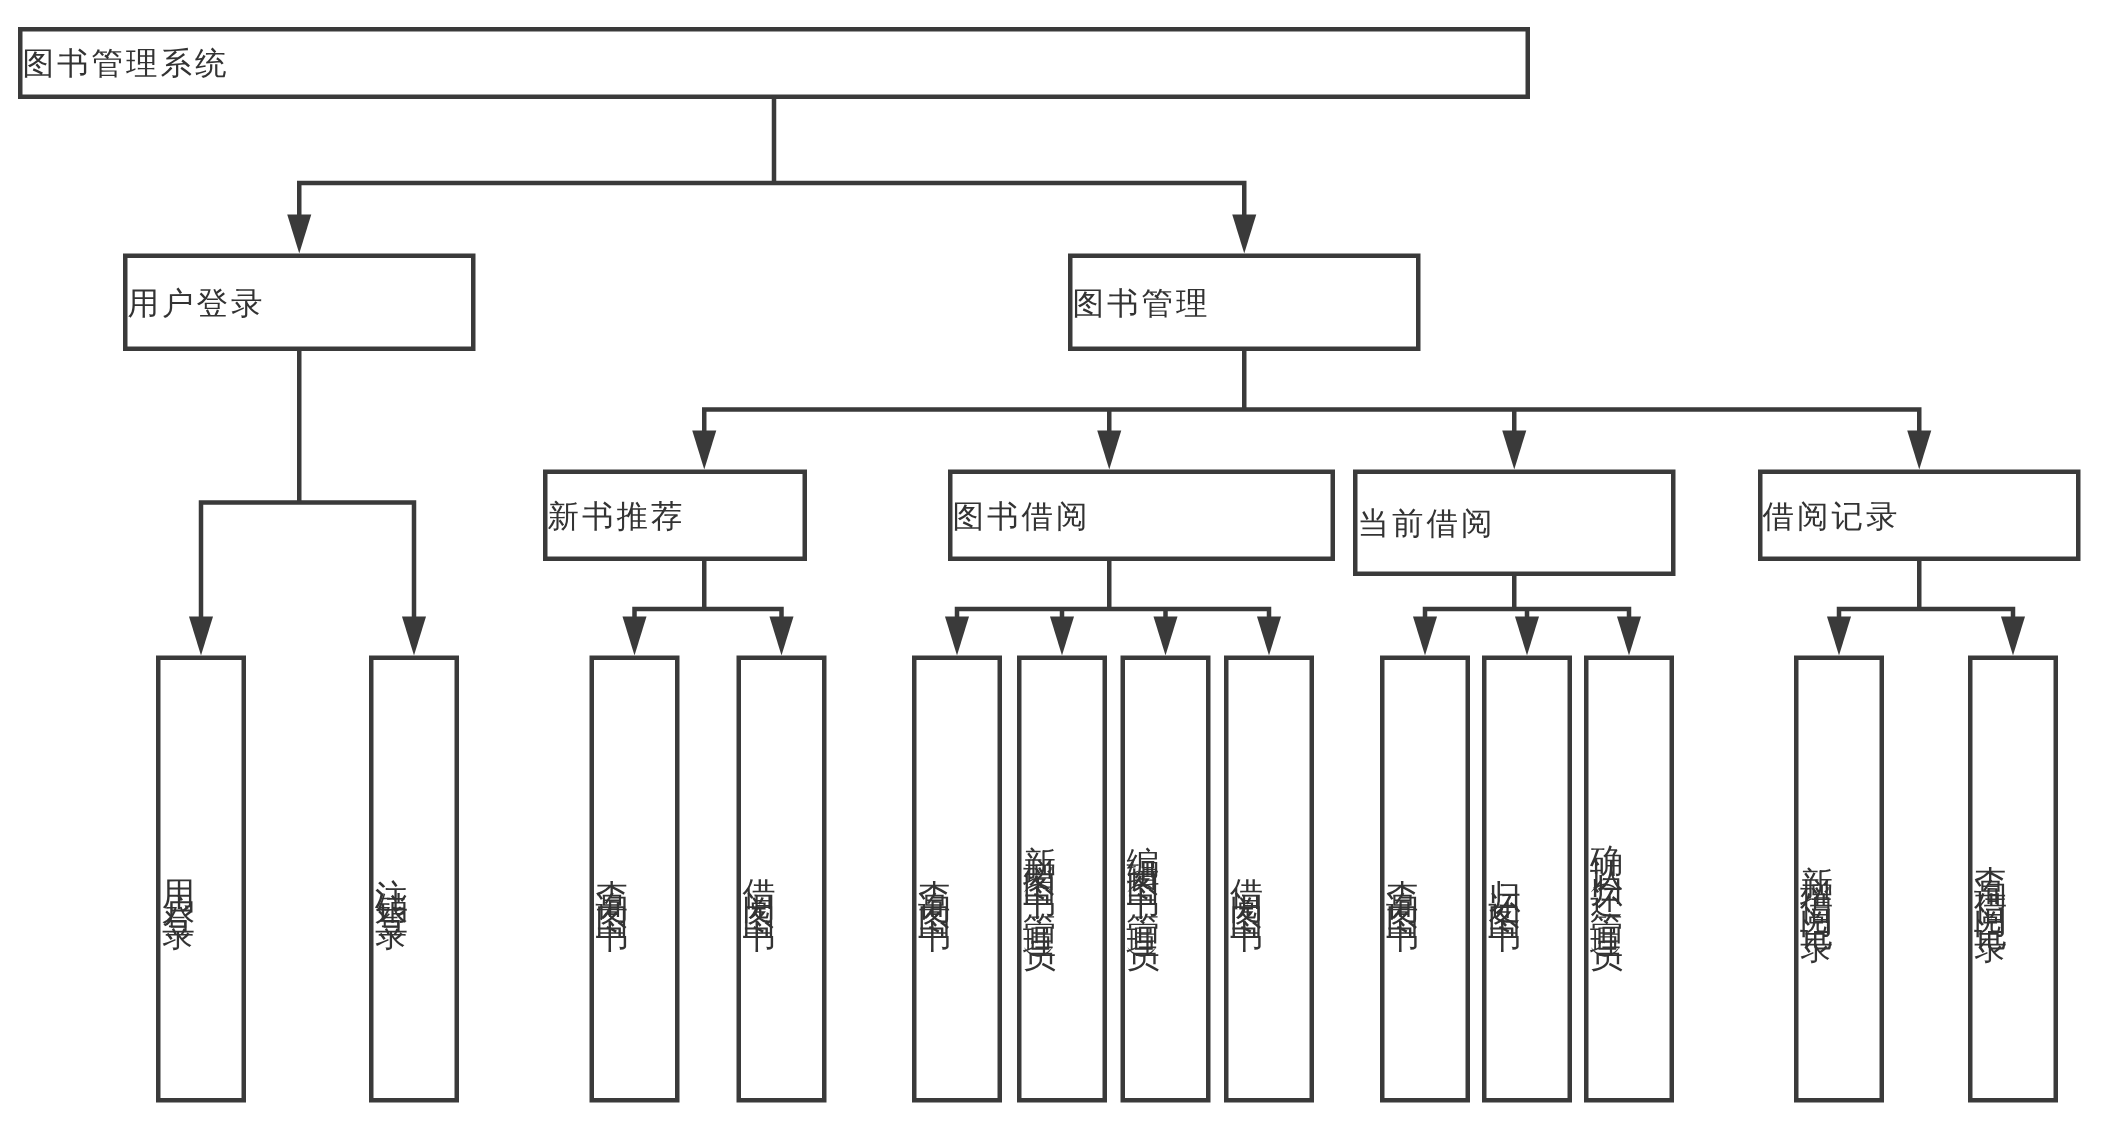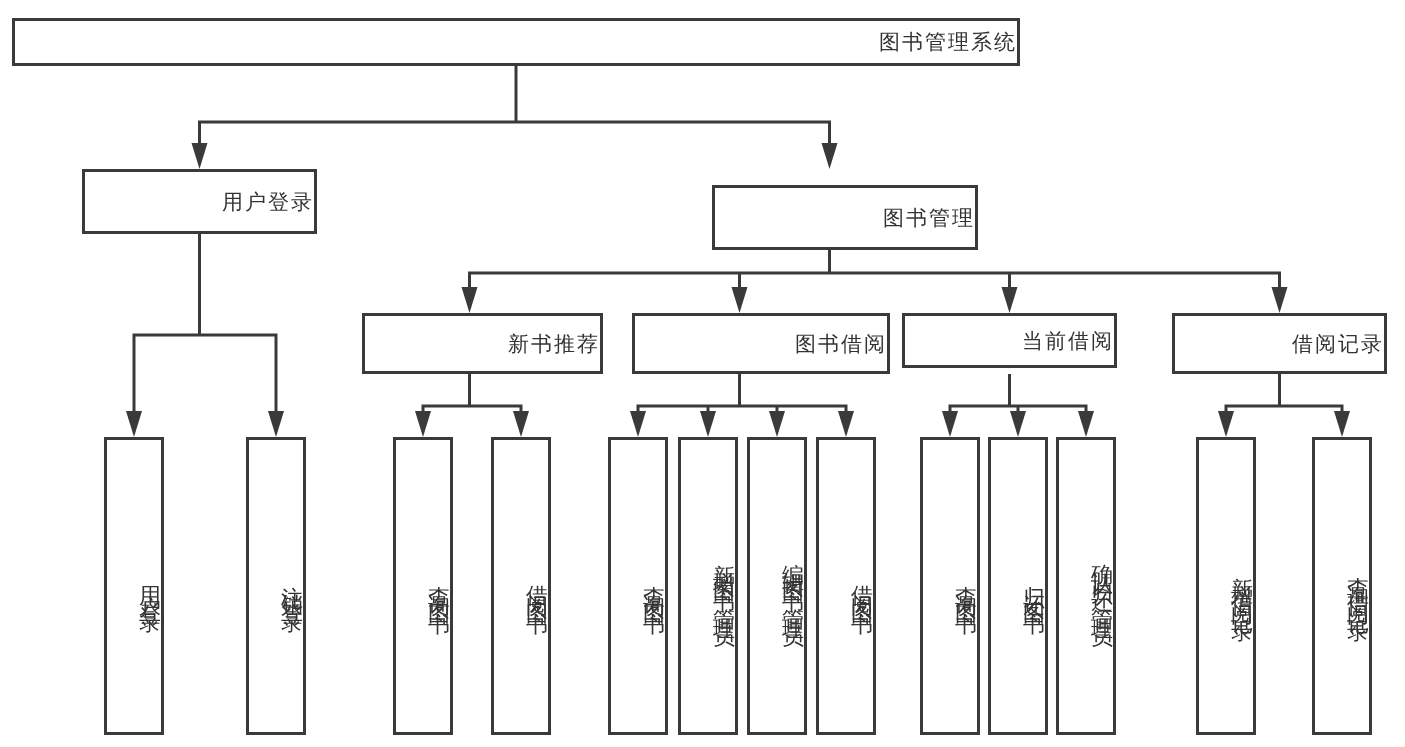--- a/index.html
+++ b/index.html
@@ -20,21 +20,21 @@
     position:absolute;left:0;top:0;z-index:1;
     color:var(--line);
   }
   svg.connectors path{stroke:currentColor;stroke-width:3;fill:none;}
   svg.connectors polygon{fill:currentColor;stroke:none;}
   .box{
     position:absolute;z-index:2;
     box-sizing:border-box;
     background:var(--bg);
     border:3px solid var(--line);
-    display:flex;align-items:center;justify-content:flex-end;
+    display:flex;align-items:center;justify-content:flex-start;
     color:var(--text);
   }
   .box.h span{
     font-size:21px;
     letter-spacing:2px;
     white-space:nowrap;
   }
   .box.v span{
     writing-mode:vertical-rl;
     font-size:22px;
@@ -86,31 +86,31 @@
       </g>
   </svg>
 
   <div class="box h" style="left:12px;top:18px;width:1008px;height:48px">
     <span>图书管理系统</span>
   </div>
 
   <div class="box h" style="left:82px;top:169px;width:235px;height:65px">
     <span>用户登录</span>
   </div>
-  <div class="box h" style="left:712px;top:185px;width:266px;height:65px">
+  <div class="box h" style="left:712px;top:169px;width:235px;height:65px">
     <span>图书管理</span>
   </div>
 
-  <div class="box h" style="left:362px;top:313px;width:241px;height:61px">
+  <div class="box h" style="left:362px;top:313px;width:176px;height:61px">
     <span>新书推荐</span>
   </div>
   <div class="box h" style="left:632px;top:313px;width:258px;height:61px">
     <span>图书借阅</span>
   </div>
-  <div class="box h" style="left:902px;top:313px;width:215px;height:55px">
+  <div class="box h" style="left:902px;top:313px;width:215px;height:71px">
     <span>当前借阅</span>
   </div>
   <div class="box h" style="left:1172px;top:313px;width:215px;height:61px">
     <span>借阅记录</span>
   </div>
 
   <div class="box v" style="left:104px;top:437px;width:60px;height:298px">
     <span>用户登录</span>
   </div>
   <div class="box v" style="left:246px;top:437px;width:60px;height:298px">

